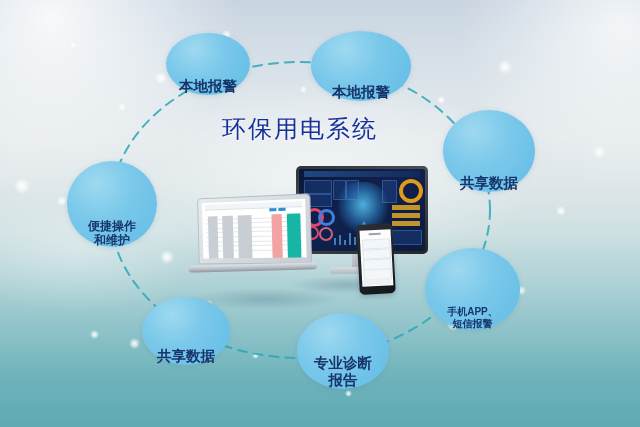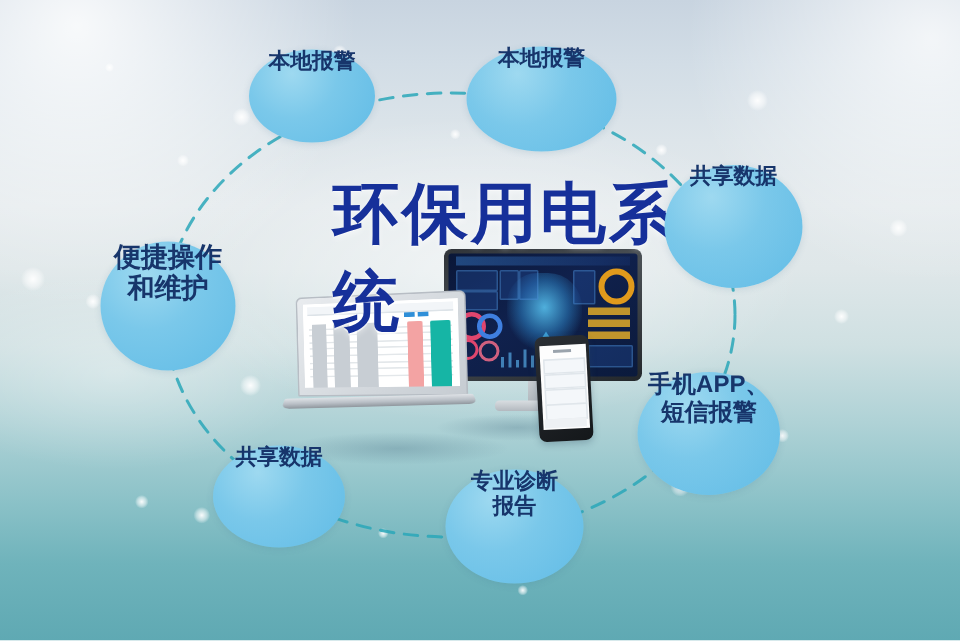--- a/index.html
+++ b/index.html
@@ -31,39 +31,39 @@
 
   .bokeh{position:absolute;border-radius:50%;background:radial-gradient(circle,rgba(255,255,255,.95) 0%,rgba(255,255,255,.45) 45%,rgba(255,255,255,0) 72%);pointer-events:none;}
 
   
   #ring{position:absolute;left:0;top:0;width:640px;height:427px;pointer-events:none;}
 
   
   .node{
     position:absolute;border-radius:50%;
     background:radial-gradient(circle at 34% 26%, #9ed9f0 0%, #7ac8ea 42%, #61bce6 100%);
-    display:flex;align-items:flex-start;justify-content:center;
+    display:flex;align-items:flex-end;justify-content:center;
     text-align:center;line-height:1.18;
     color:#17356b;font-weight:700;
     box-shadow:0 1px 5px rgba(60,110,140,.16);
   }
   .node span{display:block;padding:0 2px;white-space:pre-line;}
 
   #n-local   {left:166px;top:33px;  width:84px;height:62px;  font-size:14.5px;}
   #n-product {left:311px;top:31px;  width:100px;height:70px; font-size:14.5px;}
   #n-cloud   {left:443px;top:110px; width:92px;height:82px;  font-size:14.5px;}
-  #n-mobile  {left:425px;top:248px; width:95px;height:82px;  font-size:16px;}
+  #n-mobile  {left:425px;top:248px; width:95px;height:82px;  font-size:10px;}
   #n-report  {left:297px;top:313px; width:92px;height:76px;  font-size:14.5px;}
   #n-share   {left:142px;top:297px; width:88px;height:68px;  font-size:14.5px;}
-  #n-ops     {left:67px;top:161px;  width:90px;height:86px;  font-size:18px;}
+  #n-ops     {left:67px;top:161px;  width:90px;height:86px;  font-size:12px;}
 
   
   #title{
     position:absolute;left:222px;top:113px;width:230px;
-    font-size:44px;font-weight:700;letter-spacing:2px;
+    font-size:24px;font-weight:400;letter-spacing:2px;
     color:#16309a;
     text-shadow:0 1px 0 rgba(255,255,255,.55), 0 2px 4px rgba(255,255,255,.5);
     font-family:"DejaVu Sans","Liberation Sans",sans-serif;
   }
 
   
   #devices{position:absolute;left:180px;top:160px;width:260px;height:160px;}
 
   
   #monitor{position:absolute;left:116px;top:6px;width:132px;height:88px;}

